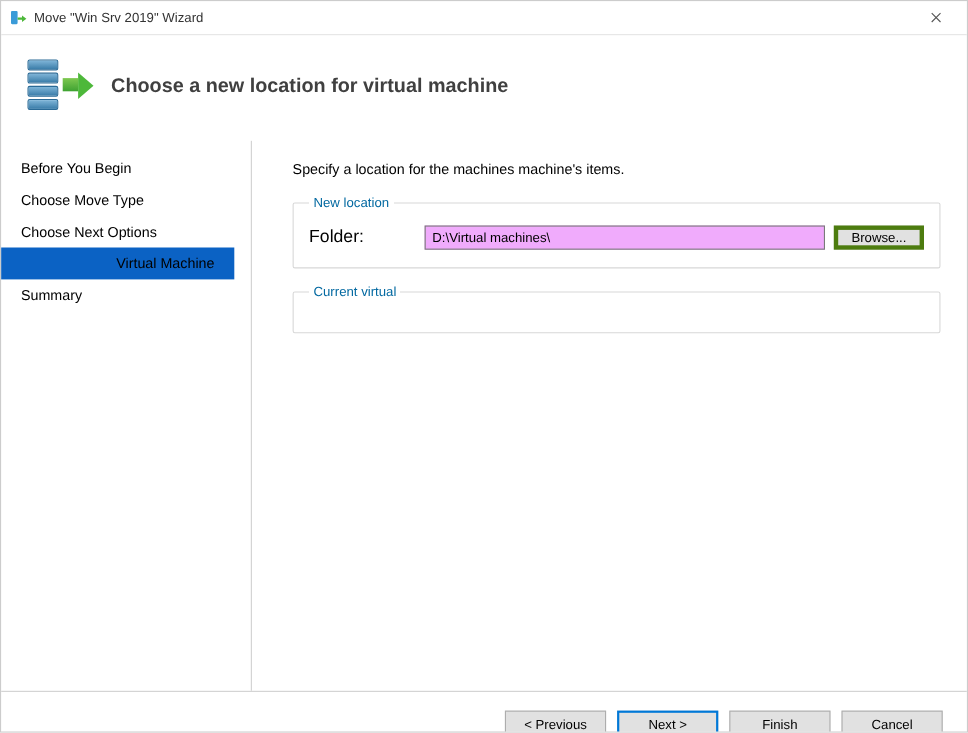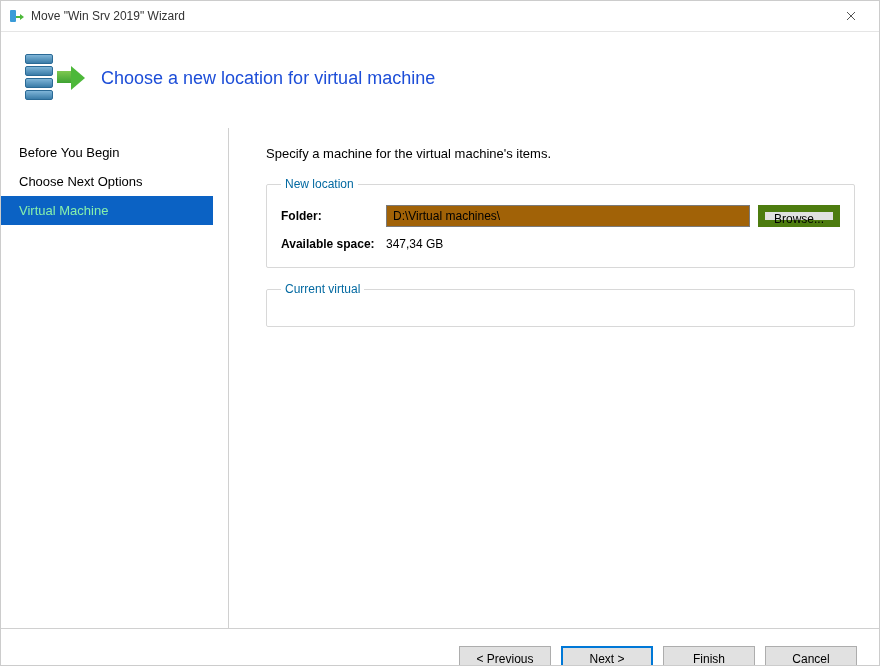--- a/index.html
+++ b/index.html
@@ -8,36 +8,36 @@
     .titlebar .app-icon { width: 16px; height: 16px; margin-right: 6px; display:flex; align-items:center; justify-content:center;}
     .titlebar .title { flex: 1; color: #333; }
     .titlebar .close { width: 40px; height: 28px; display:flex; align-items:center; justify-content:center; color:#555;}
     .header { padding: 18px 24px 22px 24px; display:flex; align-items:center; }
     .header .hicon { width:56px; height:56px; margin-right:20px; position:relative; }
     .server { position:absolute; left:0; top:4px; width:28px; height:46px; }
     .server .bar { width:100%; height:10px; margin-bottom:2px; border-radius:2px; background:linear-gradient(180deg,#7fb5d8,#3a7ca8); border:1px solid #2a6a96; }
     .arrow-c { position:absolute; right:-4px; top:16px; width:28px; height:20px; }
     .arrow-stem { position:absolute; left:0; top:5px; width:14px; height:12px; background:linear-gradient(180deg,#7ec850,#3ea232); }
     .arrow-head { position:absolute; right:0; top:0; width:0; height:0; border-left:14px solid #4db83a; border-top:12px solid transparent; border-bottom:12px solid transparent; }
-    .header h1 { font-size: 18px; font-weight:400; color:#1d4ed8; }
+    .header h1 { font-size: 18px; font-weight:700; color:#404040; }
     .body { display:flex; height: 500px; gap: 15px; }
     .sidebar { width: 212px; padding-top:10px; }
     .side-item { padding: 7px 18px; cursor:pointer; font-size:13px; color:#000; }
-    .side-item.selected { background:#0b62c4; color:#86efac; }
+    .side-item.selected { background:#0b62c4; color:#000000;text-align:right; }
     .divider { width:1px; background:#d0d0d0; margin-left:0; }
     .content { flex:1; padding: 18px 24px 10px 22px; }
     .instr { margin-bottom:16px; font-size:13px; }
     fieldset { border:1px solid #d8d8d8; border-radius:2px; padding: 14px 14px 16px 14px; margin-bottom:14px; }
     legend { padding:0 4px; color:#0369a1; font-size:12px; }
     .row { display:flex; align-items:center; margin-bottom:10px; }
     .row:last-child { margin-bottom:0; }
-    .lbl { width:105px; font-size:12px;font-weight:bold; }
+    .lbl { width:105px; font-size:16px; }
     .val { font-size:12px; }
-    .folder-input { flex:1; height:22px; border:1px solid #7a7a7a; padding: 2px 6px; font-family:inherit; font-size:12px; background:#a16207; }
-    .browse-btn { margin-left:8px; width:82px; height:22px; background:#e1e1e1; border:7px solid #4d7c0f; font-family:inherit; font-size:12px; cursor:pointer; }
+    .folder-input { flex:1; height:22px; border:1px solid #7a7a7a; padding: 2px 6px; font-family:inherit; font-size:12px; background:#f0abfc; }
+    .browse-btn { margin-left:8px; width:82px; height:22px; background:#e1e1e1; border:4px solid #4d7c0f; font-family:inherit; font-size:12px; cursor:pointer; }
     .footer { height:60px; border-top:1px solid #d0d0d0; display:flex; justify-content:flex-end; align-items:center; padding-right:22px; gap:10px; }
     .btn { width:92px; height:26px; background:#e1e1e1; border:1px solid #adadad; font-family:inherit; font-size:12px; cursor:pointer; }
     .btn.primary { border:2px solid #0078d7; }
   </style>
 </head>
 <body>
 
 <div class="titlebar">
   <span class="app-icon">
     <svg width="16" height="16" viewBox="0 0 16 16">
@@ -65,37 +65,35 @@
         <div class="arrow-stem"></div>
         <div class="arrow-head"></div>
       </div>
   </div>
   <h1>Choose a new location for virtual machine</h1>
 </div>
 
 <div class="body">
   <div class="sidebar">
     <div class="side-item">Before You Begin</div>
+    <div class="side-item">Choose Move Type</div>
     <div class="side-item">Choose Next Options</div>
     <div class="side-item selected">Virtual Machine</div>
+    <div class="side-item">Summary</div>
   </div>
   <div class="divider"></div>
   <div class="content">
-    <div class="instr">Specify a machine for the virtual machine's items.</div>
+    <div class="instr">Specify a location for the machines machine's items.</div>
 
     <fieldset>
       <legend>New location</legend>
       <div class="row">
         <span class="lbl">Folder:</span>
         <input class="folder-input" type="text" value="D:\Virtual machines\" style="">
         <button class="browse-btn">Browse...</button>
-      </div>
-      <div class="row">
-        <span class="lbl">Available space:</span>
-        <span class="val">347,34 GB</span>
       </div>
     </fieldset>
 
     <fieldset>
       <legend>Current virtual</legend>
     </fieldset>
   </div>
 </div>
 
 <div class="footer">

